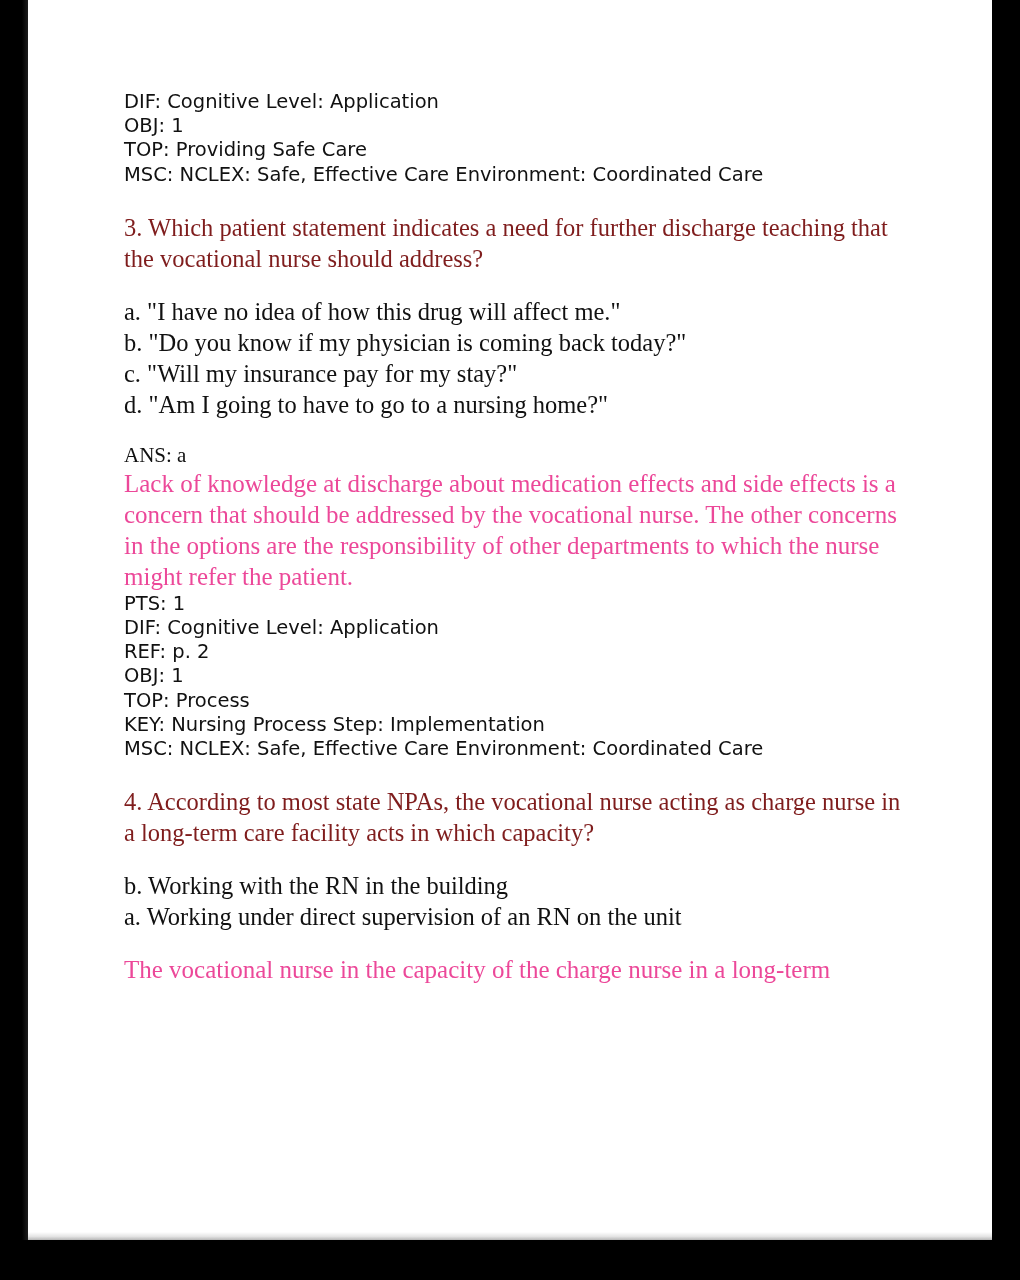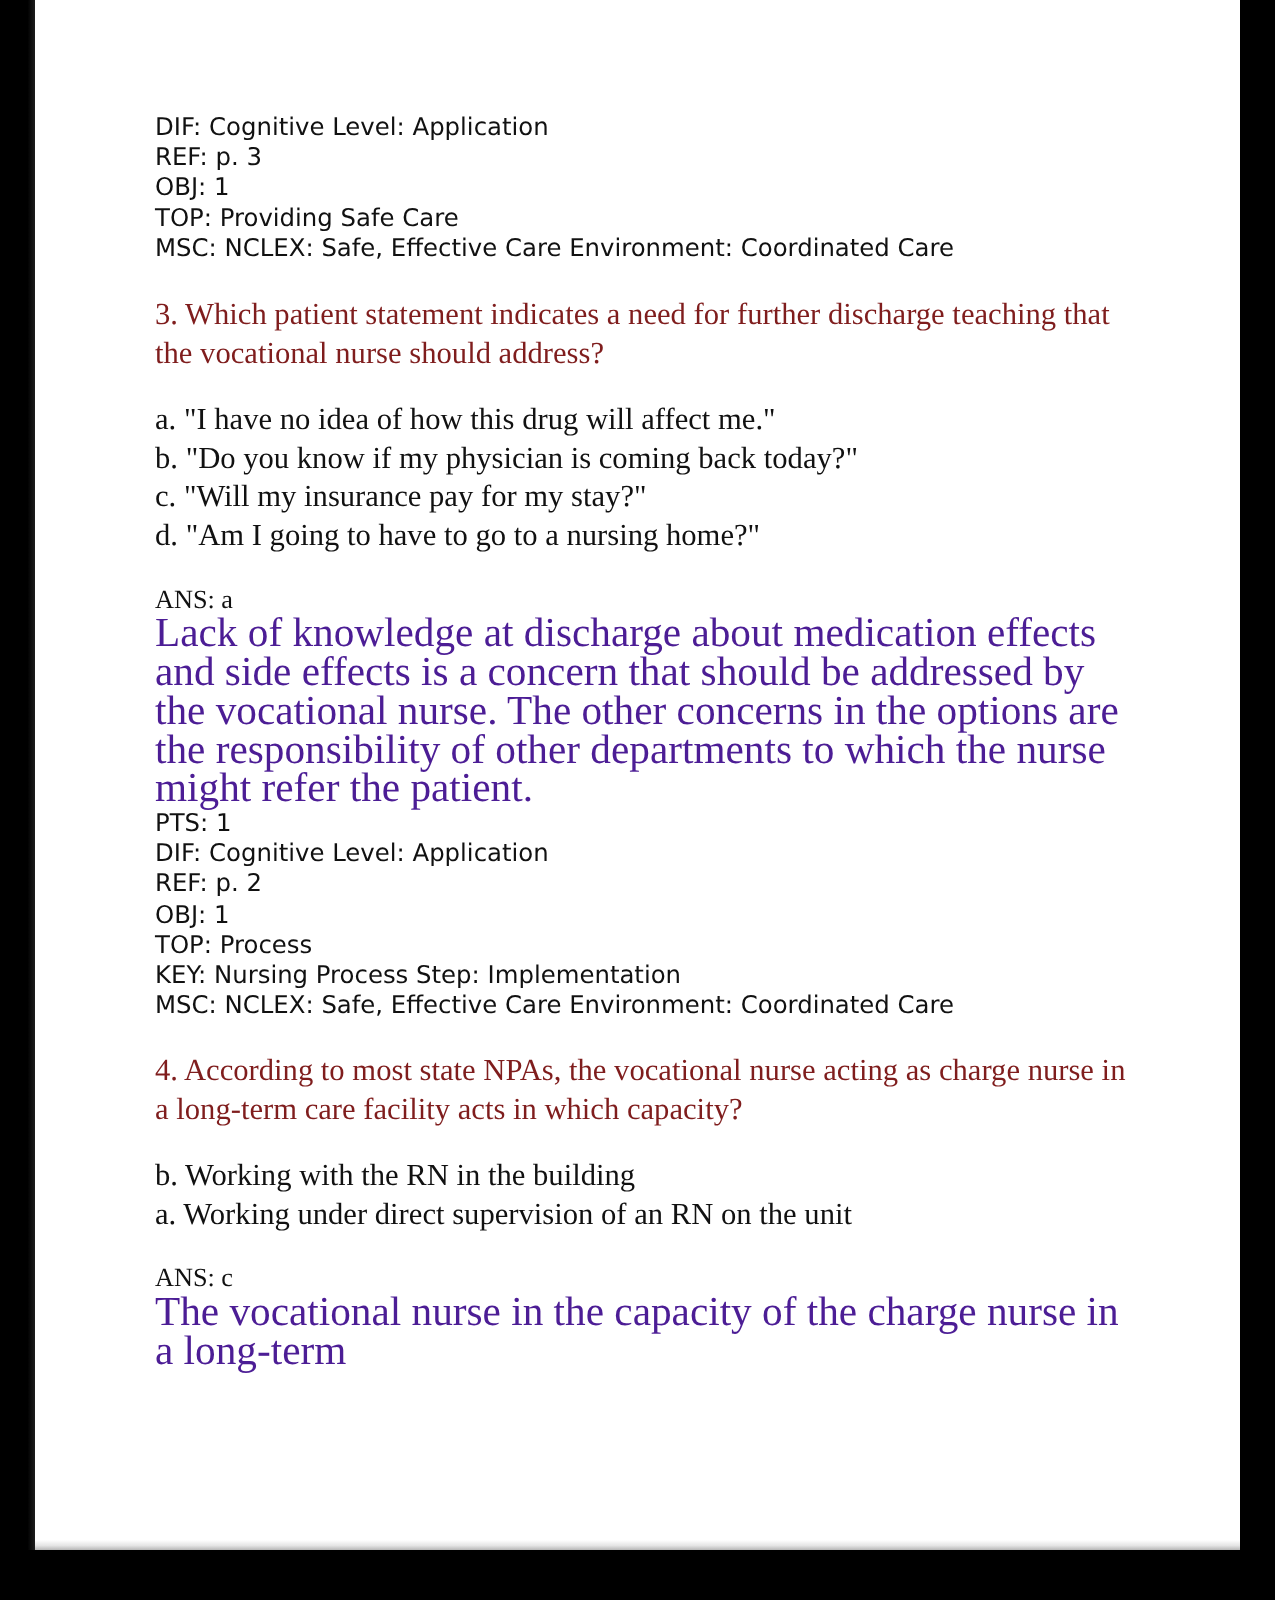--- a/index.html
+++ b/index.html
@@ -47,23 +47,23 @@
     color: #7f1d1d;
   }
   .ans-label {
     font-family: Liberation Serif, serif;
     font-size: 21px;
     line-height: 26px;
     color: #111111;
   }
   .explain {
     font-family: "Liberation Serif", serif;
-    font-size: 33px;
+    font-size: 25px;
     line-height: 31px;
-    color: #4c1d95;
+    color: #ec4899;
   }
   .option {
     font-family: "Liberation Serif", serif;
     font-size: 24.5px;
     line-height: 31px;
     color: #111111;
   }
   .bottom-shadow {
     position: absolute;
     left: 28px;
@@ -86,21 +86,20 @@
 </head>
 <body>
 
 <div class="side-shadow-left"></div>
 
 <div class="page">
   <div class="content">
 
     <div class="block">
       <div class="meta-line">DIF: Cognitive Level: Application</div>
-      <div class="meta-line">REF: p. 3</div>
       <div class="meta-line">OBJ: 1</div>
       <div class="meta-line">TOP: Providing Safe Care</div>
       <div class="meta-line">MSC: NCLEX: Safe, Effective Care Environment: Coordinated Care</div>
     </div>
 
     <div class="gap-lg"></div>
 
     <div class="block qtext">3. Which patient statement indicates a need for further discharge teaching that the vocational nurse should address?</div>
 
     <div class="gap-md"></div>
@@ -136,20 +135,19 @@
     <div class="gap-md"></div>
 
     <div class="block">
       <div class="option">b. Working with the RN in the building</div>
       <div class="option">a. Working under direct supervision of an RN on the unit</div>
     </div>
 
     <div class="gap-md"></div>
 
     <div class="block">
-      <div class="ans-label">ANS: c</div>
       <div class="explain">The vocational nurse in the capacity of the charge nurse in a long-term</div>
     </div>
 
   </div>
 </div>
 
 <div class="bottom-shadow"></div>
 
 </body></html>

